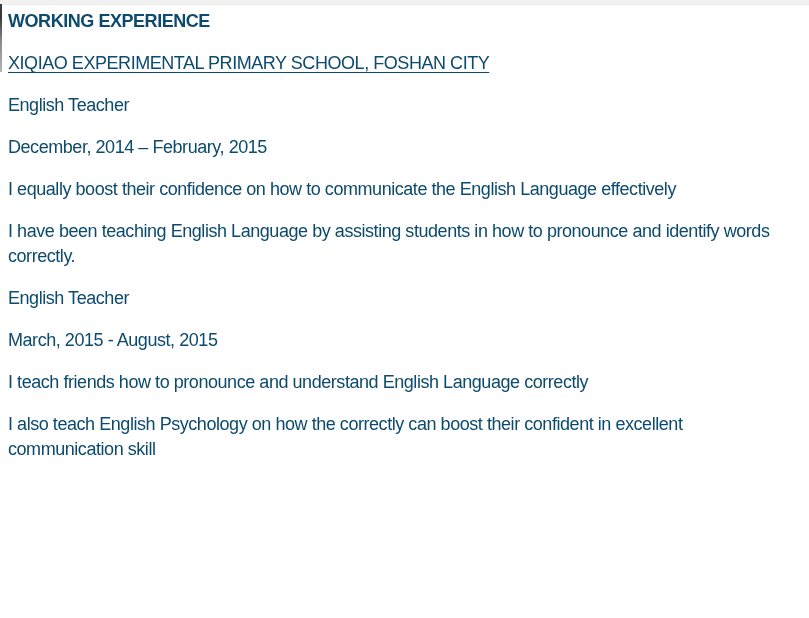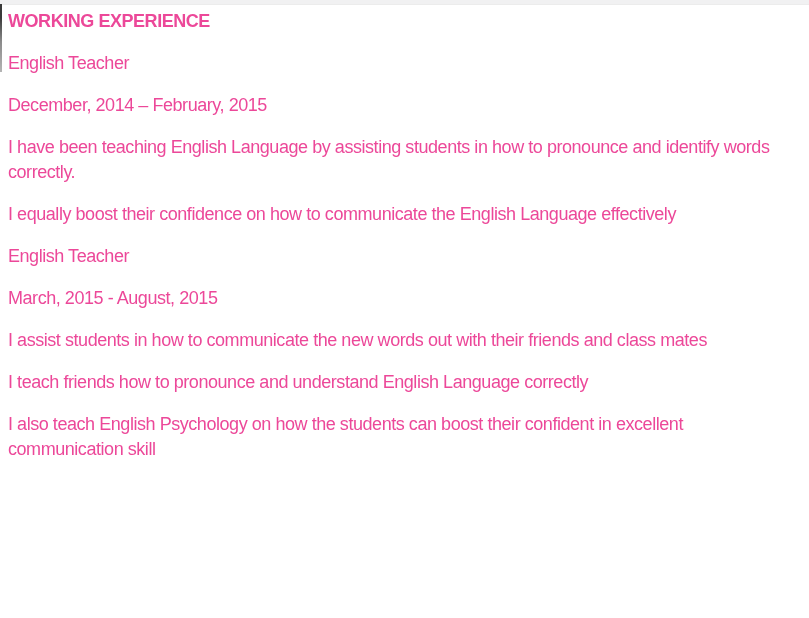--- a/index.html
+++ b/index.html
@@ -39,42 +39,42 @@
     left: 0;
     width: 809px;
     padding: 4px 9px 0 8px;
     box-sizing: border-box;
   }
   .content p {
     margin: 0 0 17px 0;
     font-size: 18px;
     line-height: 25px;
     letter-spacing: -0.45px;
-    color: #ec4899;
+    color: #0c4a6e;
   }
   .heading {
     font-weight: 700;
   }
   .school {
     text-decoration: underline;
     text-underline-offset: 3px;
   }
 </style>
 </head>
 <body>
 
 <div class="top-strip"></div>
 <div class="left-tick"></div>
 
 <div class="content">
   <p class="heading">WORKING EXPERIENCE</p>
 
+  <p class="school">XIQIAO EXPERIMENTAL PRIMARY SCHOOL, FOSHAN CITY</p>
   <p class="line">English Teacher</p>
   <p class="line">December, 2014 – February, 2015</p>
+  <p class="line">I equally boost their confidence on how to communicate the English Language effectively</p>
   <p class="line">I have been teaching English Language by assisting students in how to pronounce and identify words correctly.</p>
-  <p class="line">I equally boost their confidence on how to communicate the English Language effectively</p>
 
   <p class="line">English Teacher</p>
   <p class="line">March, 2015 - August, 2015</p>
-  <p class="line">I assist students in how to communicate the new words out with their friends and class mates</p>
   <p class="line">I teach friends how to pronounce and understand English Language correctly</p>
-  <p class="line">I also teach English Psychology on how the students can boost their confident in excellent communication skill</p>
+  <p class="line">I also teach English Psychology on how the correctly can boost their confident in excellent communication skill</p>
 </div>
 
 </body></html>

